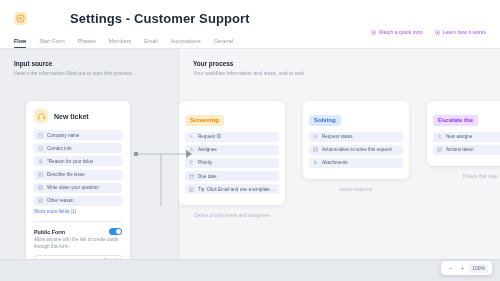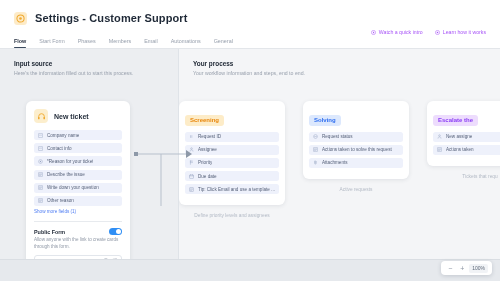--- a/index.html
+++ b/index.html
@@ -25,22 +25,23 @@
   }
   .title-row { display: flex; align-items: center; gap: 8px; height: 18px; }
   .app-logo {
     width: 13px; height: 13px; border-radius: 3.5px;
     background: #fdebc8;
     display: flex; align-items: center; justify-content: center;
     flex: 0 0 auto;
   }
   .app-logo svg { display: block; }
   .page-title {
-    font-size: 11px; font-weight: bold; color: #1f2937; letter-spacing: .1px;
+    font-size: 13px; font-weight: bold; color: #1f2937; letter-spacing: .1px;
     white-space: nowrap;
+    margin-left: 35px;
   }
   .tabs-row {
     display: flex; align-items: flex-end; gap: 13px;
     margin-top: 6px; height: 15px;
   }
   .tab {
     font-size: 5.4px; color: #98a0ad; white-space: nowrap;
     padding-bottom: 4px; position: relative; cursor: pointer;
   }
   .tab.active { color: #2b3445; font-weight: bold; }

